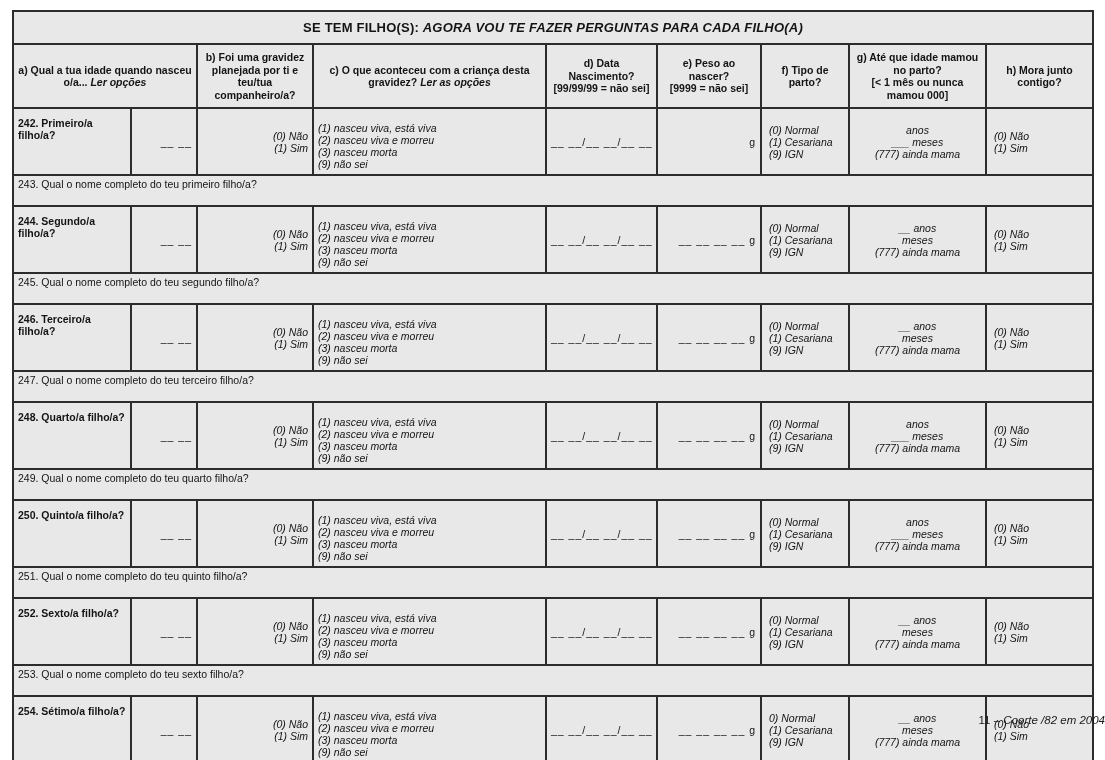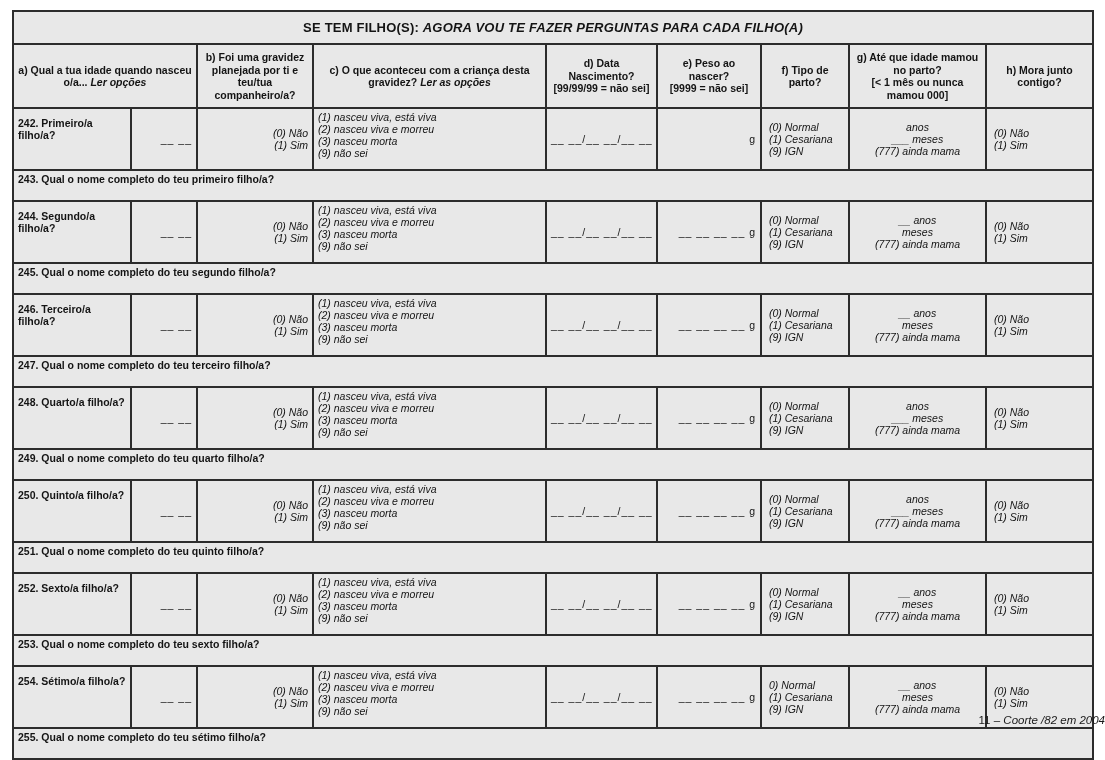--- a/index.html
+++ b/index.html
@@ -48,30 +48,30 @@
 
   tr.q-row td { height:51px; }
   tr.q-row td.lbl {
     font-weight:bold;
     vertical-align:top;
     text-align:left;
     padding-top:8px;
   }
   tr.q-row td.opts { font-style:italic; }
   tr.q-row td.opts .line { line-height:12px; }
-  tr.q-row td.ccell { vertical-align:top; padding-top:2px; }
+  tr.q-row td.ccell { vertical-align:top; padding-top:13px; }
   tr.q-row td.center { text-align:right; }
   tr.q-row td.blank { letter-spacing:1px; white-space:nowrap; }
   tr.q-row td.gcell { text-align:center; }
   tr.q-row td.fcell, tr.q-row td.hcell { padding-left:7px;margin-top:44px; }
 
   tr.name-row td {
     height:26px;
     vertical-align:top;
-    font-weight:bold;
+    font-weight:normal;
     padding-top:2px;
   }
 
   .footer {
     position:absolute;
     left:0; top:714px; width:1105px;
     text-align:right;
     font-size:11.5px;
     color:#1a1a1a;
   }

